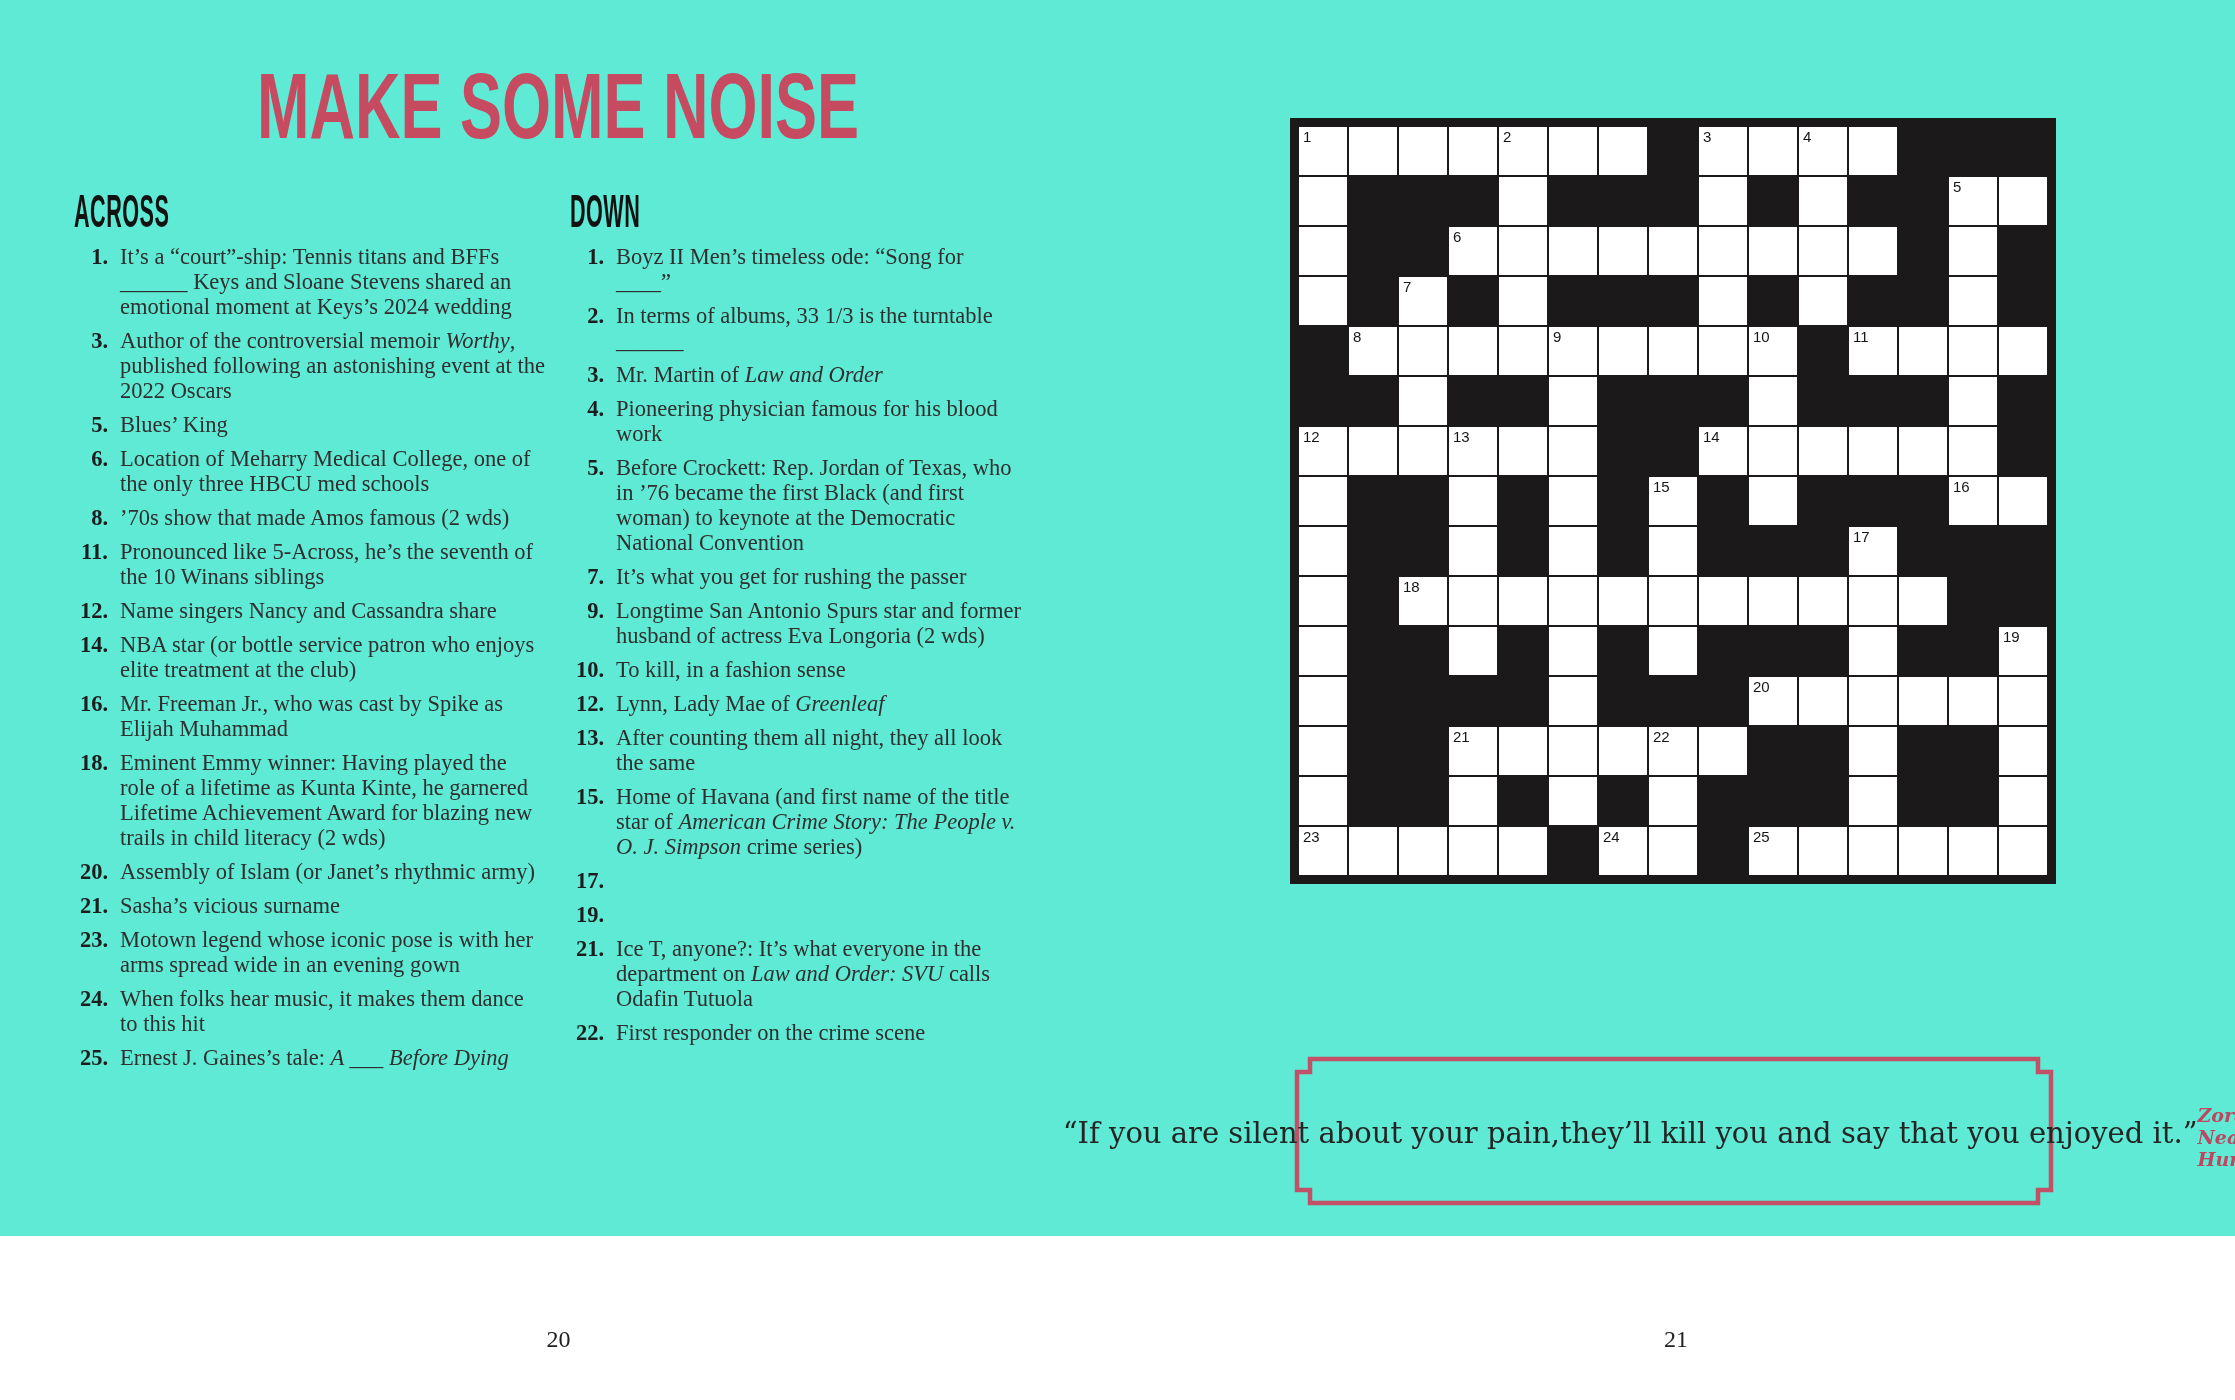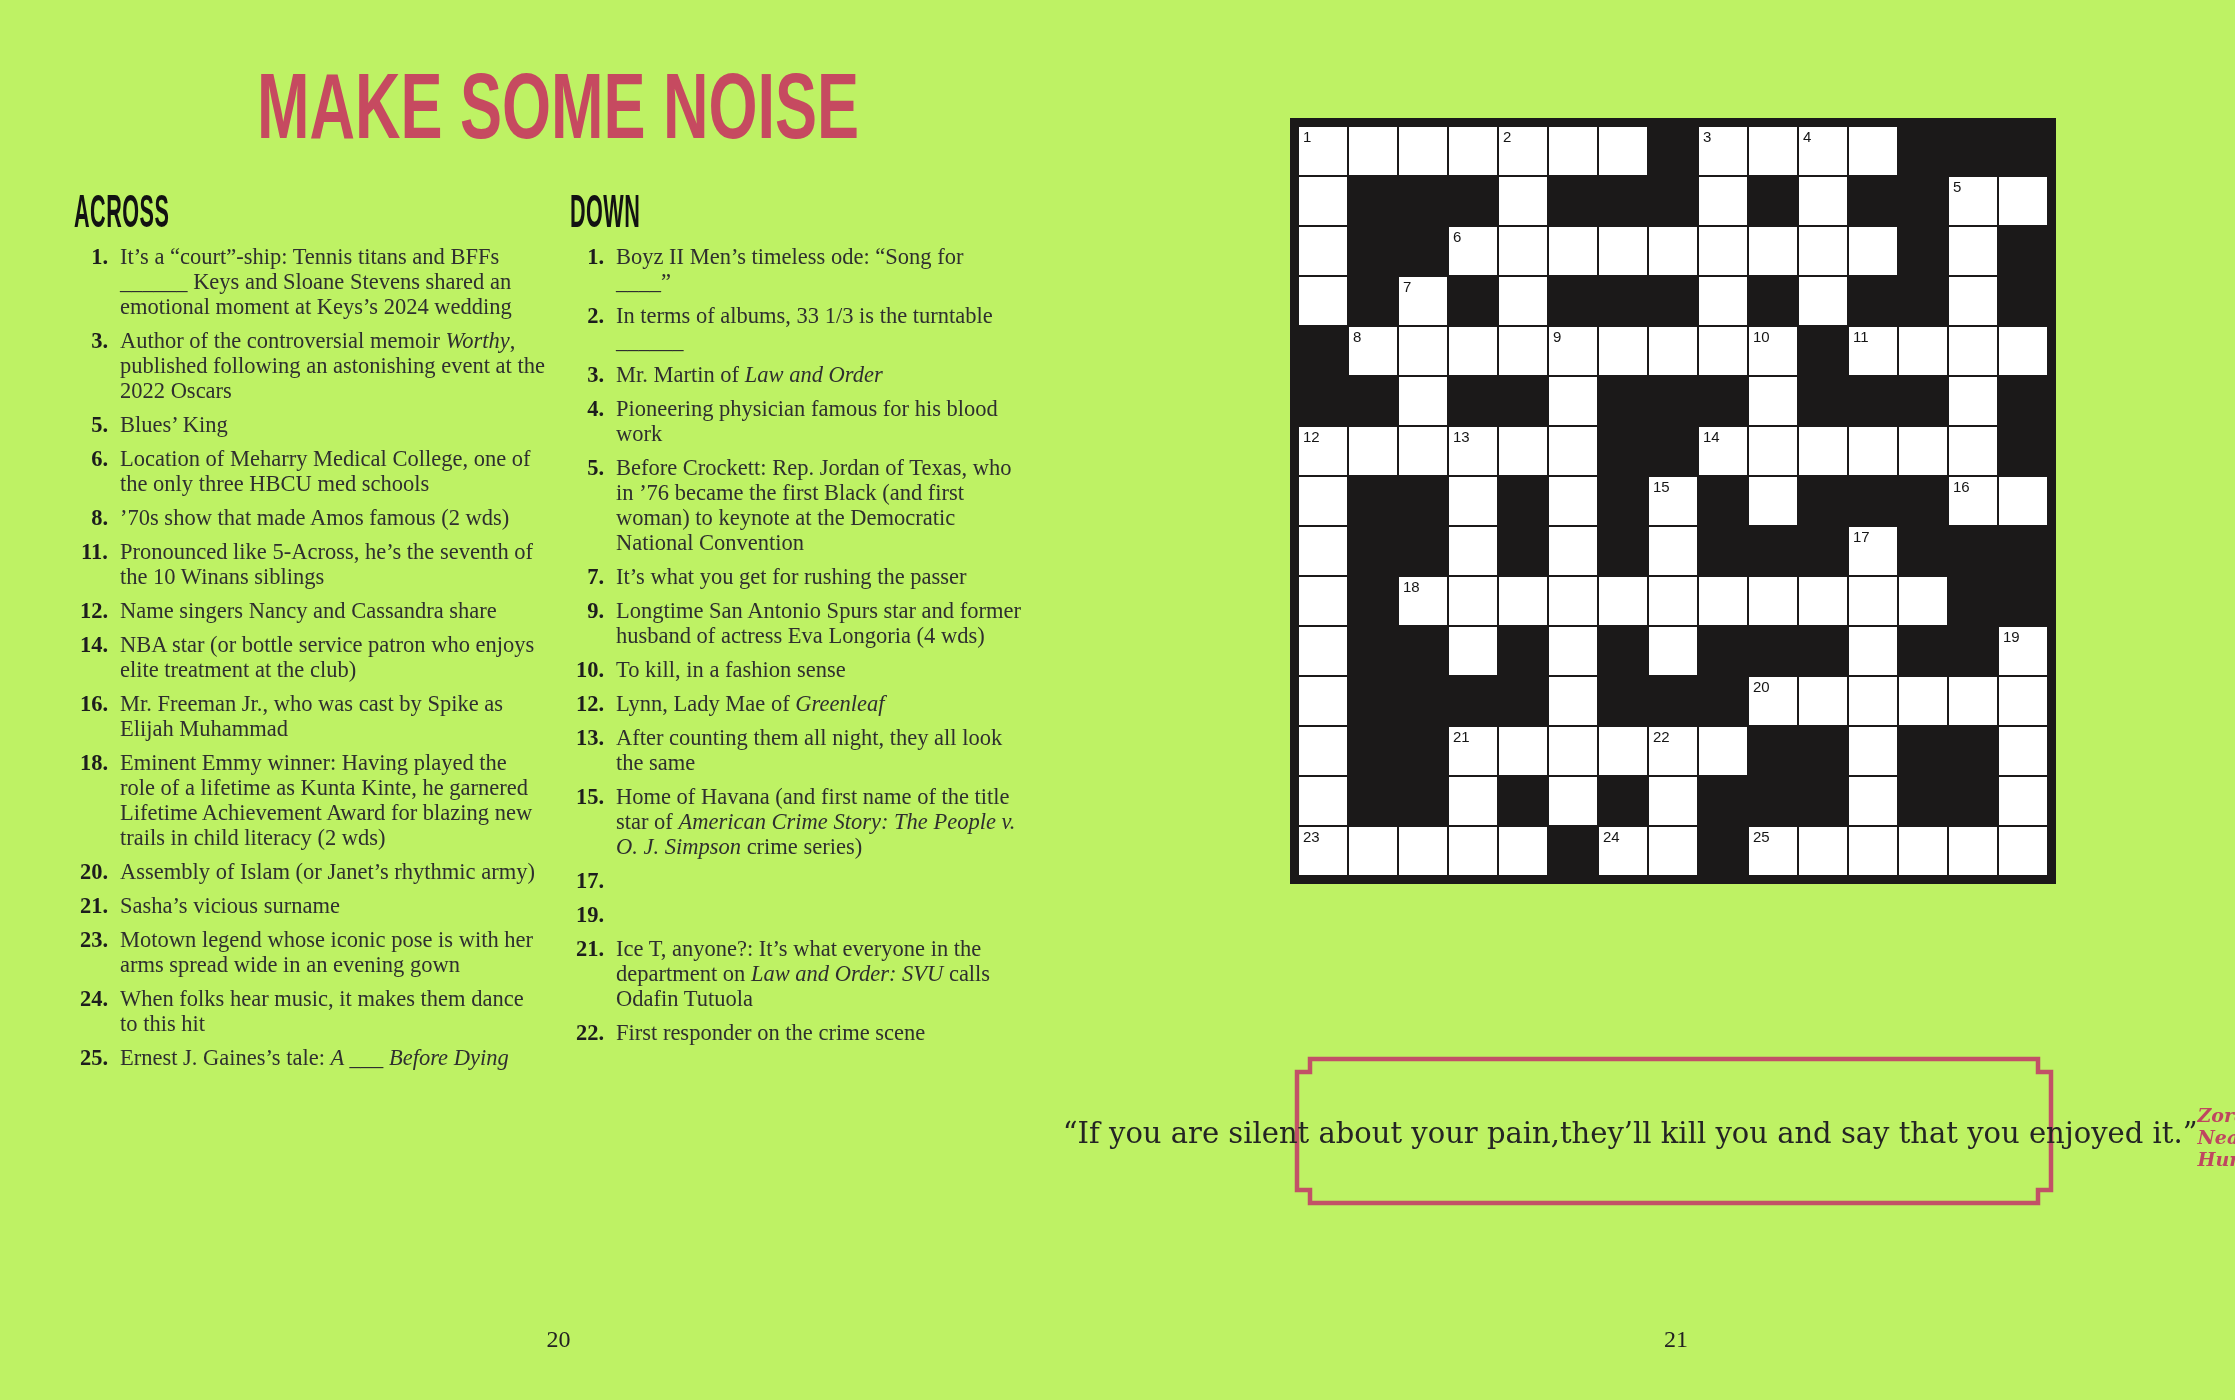--- a/index.html
+++ b/index.html
@@ -5,21 +5,21 @@
   :root{
     --accent:#c64a60;
     --quote-border:#c25167;
     --attribution:#bf4660;
     --grid-black:#1b1919;
     --text:#2f2f2f;
   }
   *{margin:0;padding:0;box-sizing:border-box;}
   html,body{width:2235px;height:1400px;background:#ffffff;overflow:hidden;
     font-family:"Liberation Serif",serif;color:var(--text);}
-  .spread{position:relative;width:2235px;height:1400px;background:#bef264;}
+  .spread{position:relative;width:2235px;height:1236px;background:#5eead4;}
 
   
   .title-wrap{position:absolute;left:0;top:28px;width:1117px;text-align:center;}
   .title{display:inline-block;font-family:"Liberation Sans",sans-serif;
     font-weight:700;font-size:128px;line-height:1;color:var(--accent);
     font-variant-caps:all-small-caps;letter-spacing:0px;
     transform:scale(0.70,1.02);transform-origin:center top;white-space:nowrap;}
 
   .col-header{height:46px;margin-bottom:10px;}
   .hdr-inner{display:inline-block;font-family:"Liberation Sans",sans-serif;
@@ -158,21 +158,21 @@
         <div class="clue">
           <span class="clue-num">5.</span>
           <span class="clue-text">Before Crockett: Rep. Jordan of Texas, who in ’76 became the first Black (and first woman) to keynote at the Democratic National Convention</span>
         </div>
         <div class="clue">
           <span class="clue-num">7.</span>
           <span class="clue-text">It’s what you get for rushing the passer</span>
         </div>
         <div class="clue">
           <span class="clue-num">9.</span>
-          <span class="clue-text">Longtime San Antonio Spurs star and former husband of actress Eva Longoria (4 wds)</span>
+          <span class="clue-text">Longtime San Antonio Spurs star and former husband of actress Eva Longoria (2 wds)</span>
         </div>
         <div class="clue">
           <span class="clue-num">10.</span>
           <span class="clue-text">To kill, in a fashion sense</span>
         </div>
         <div class="clue">
           <span class="clue-num">12.</span>
           <span class="clue-text">Lynn, Lady Mae of <i>Greenleaf</i></span>
         </div>
         <div class="clue">

